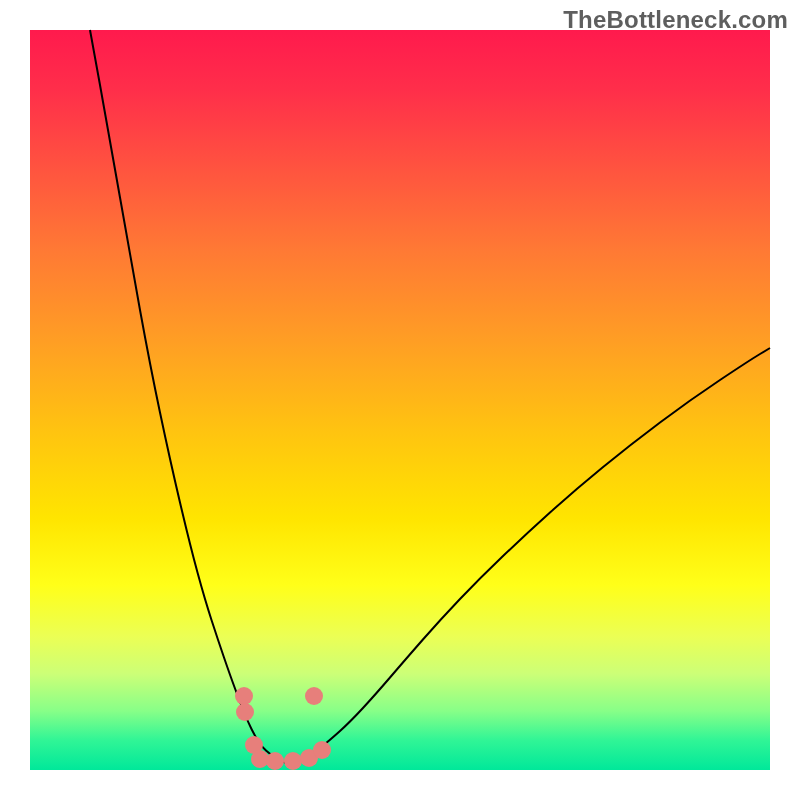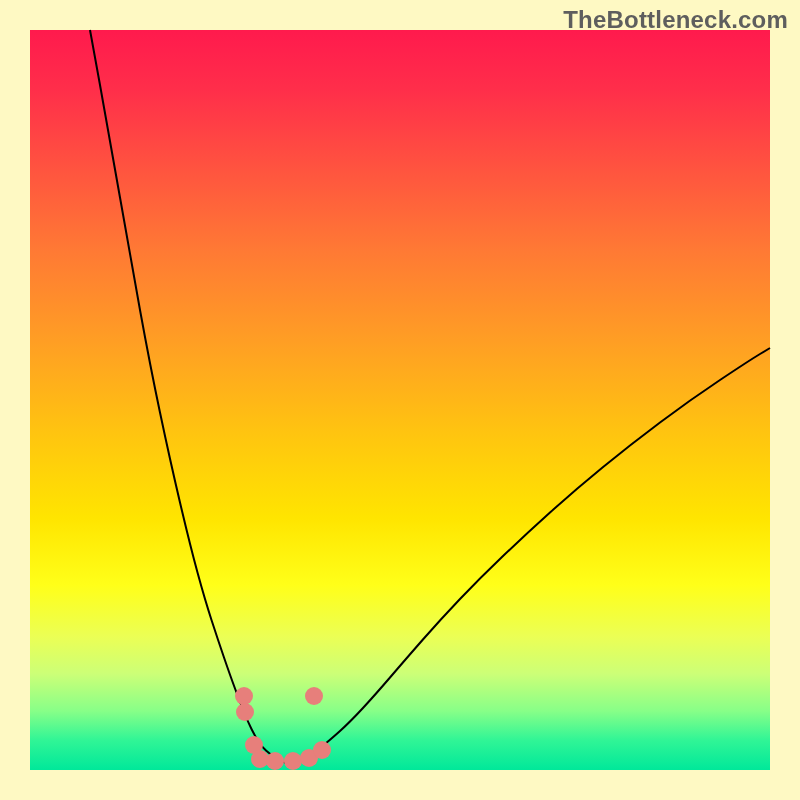--- a/index.html
+++ b/index.html
@@ -6,21 +6,21 @@
     margin: 0;
     padding: 0;
     width: 800px;
     height: 800px;
     background: #000;
     overflow: hidden;
   }
   .frame {
     position: absolute;
     inset: 0;
-    background: #fef9c3;
+    background: #ffffff;
     text-align: right;
   }
   .plot-area {
     position: absolute;
     left: 30px;
     top: 30px;
     width: 740px;
     height: 740px;
     background: linear-gradient(to bottom,
       #ff1a4d 0%,

